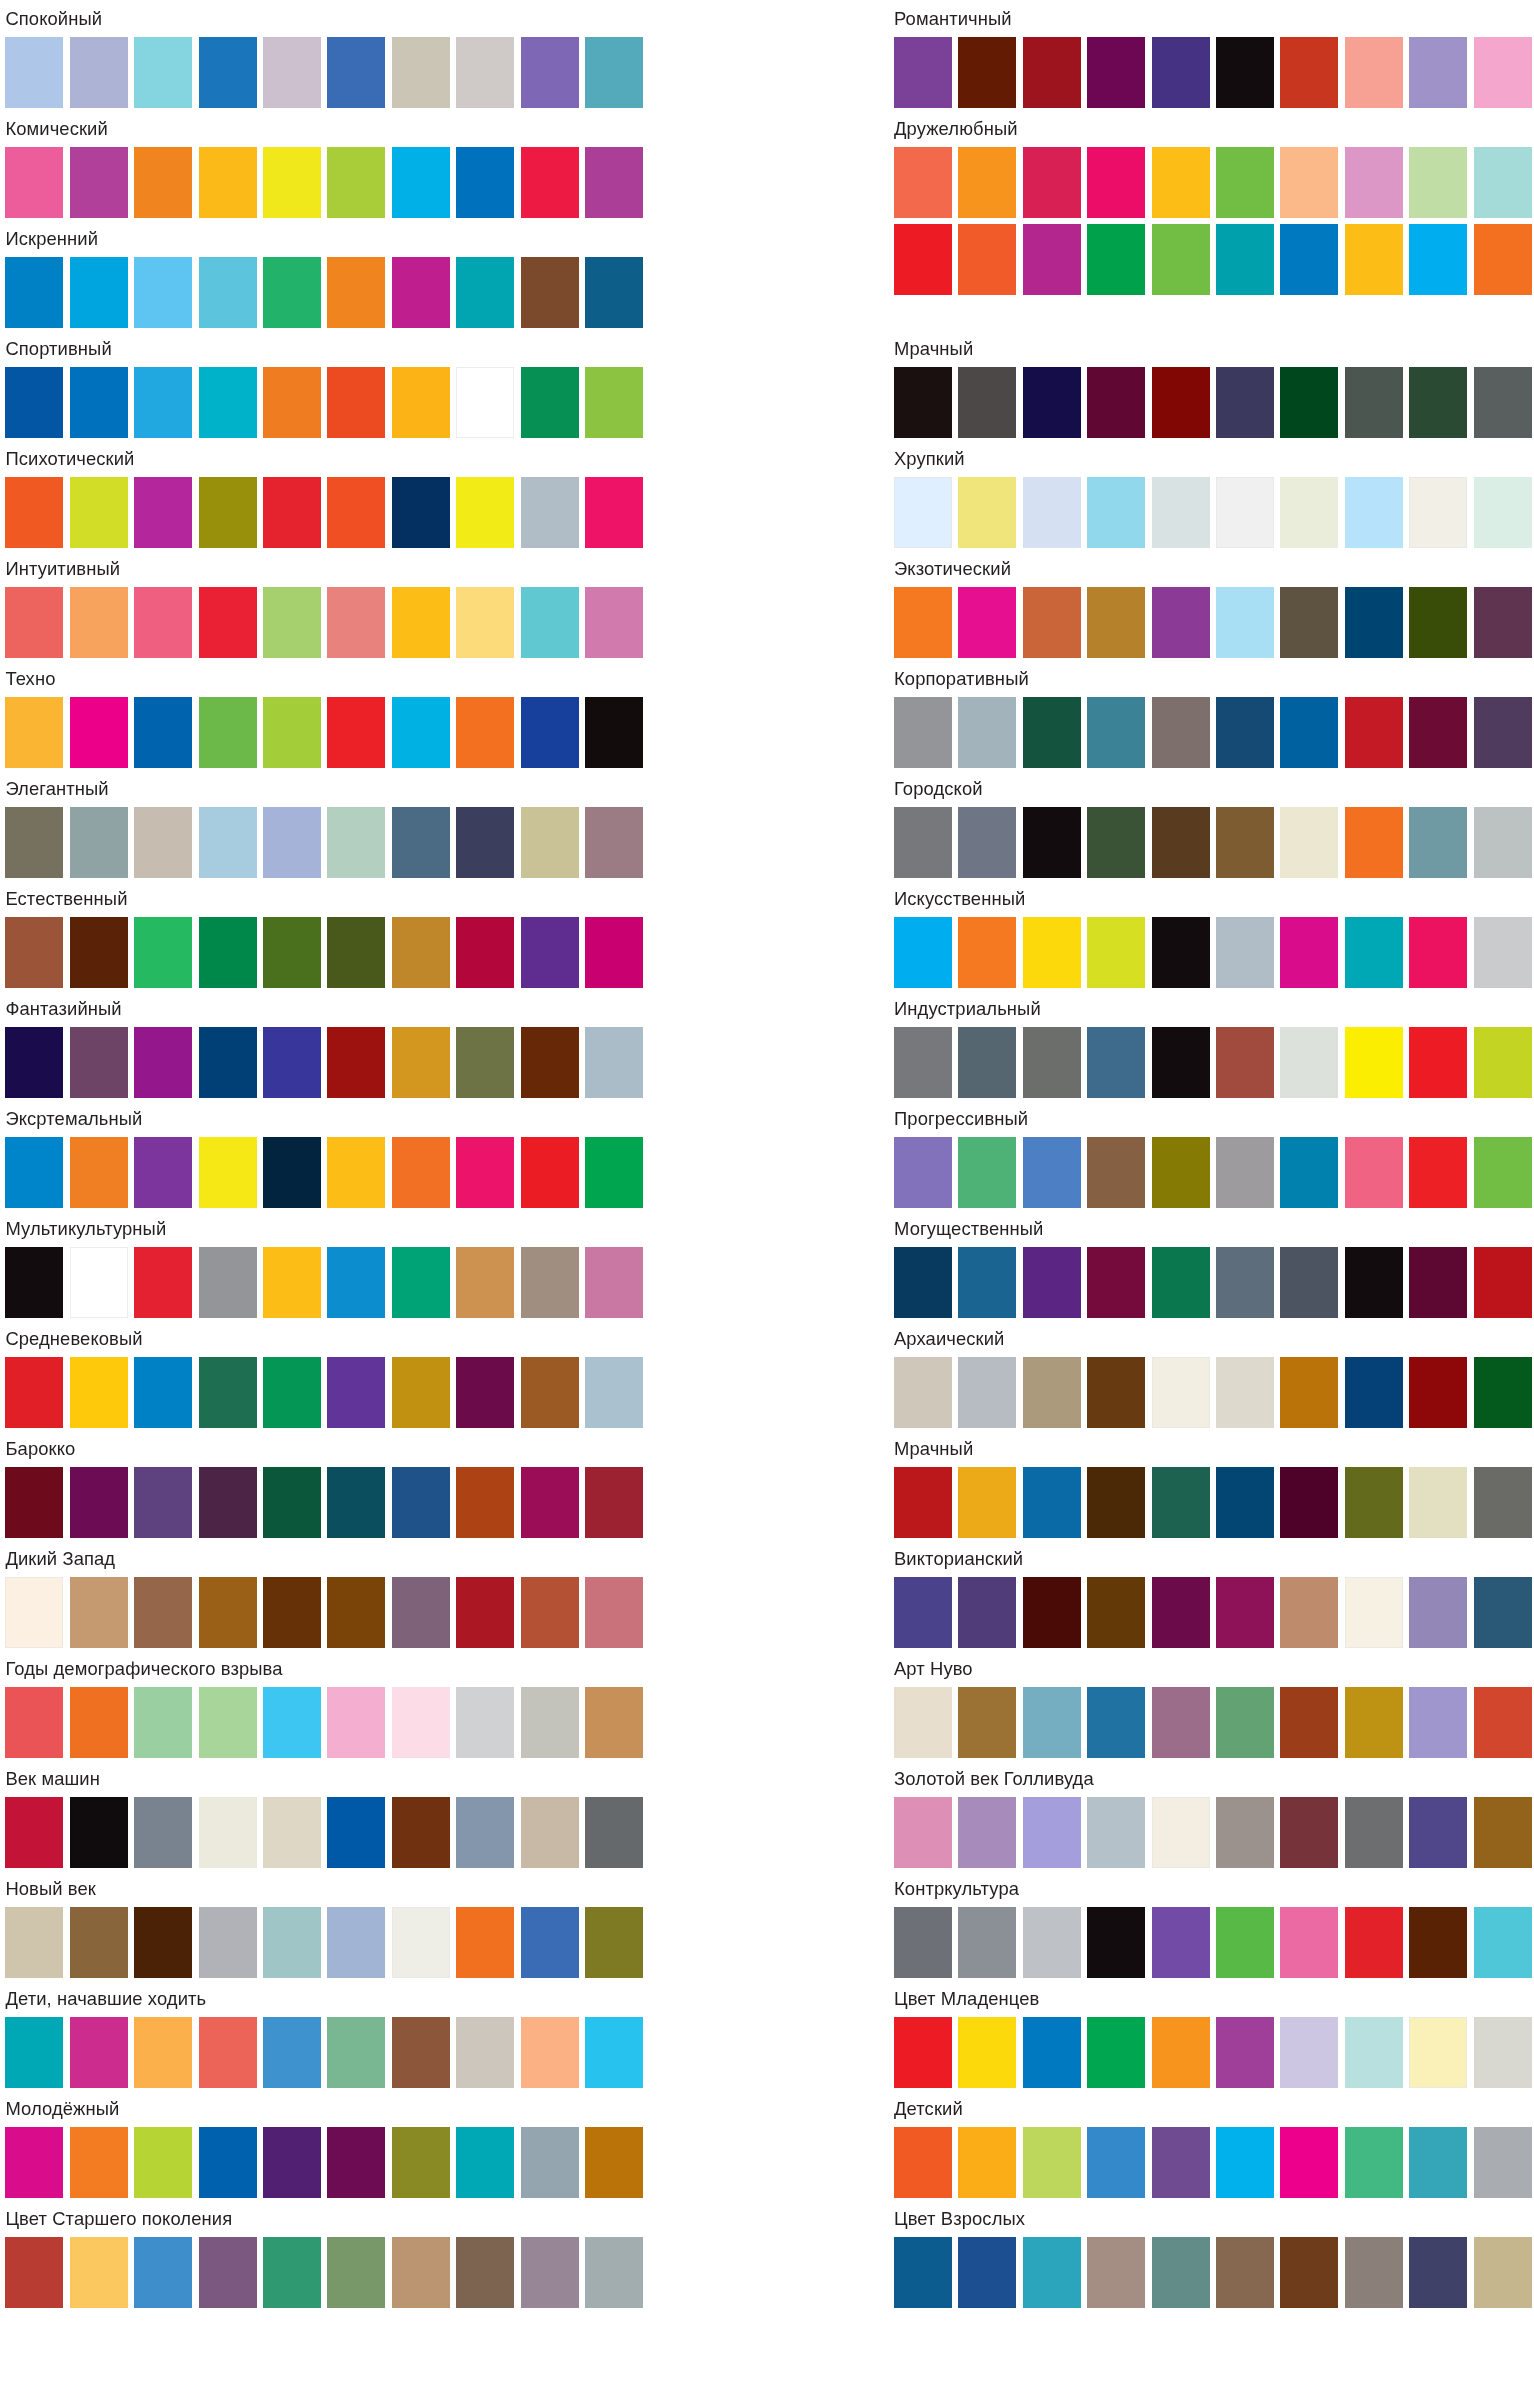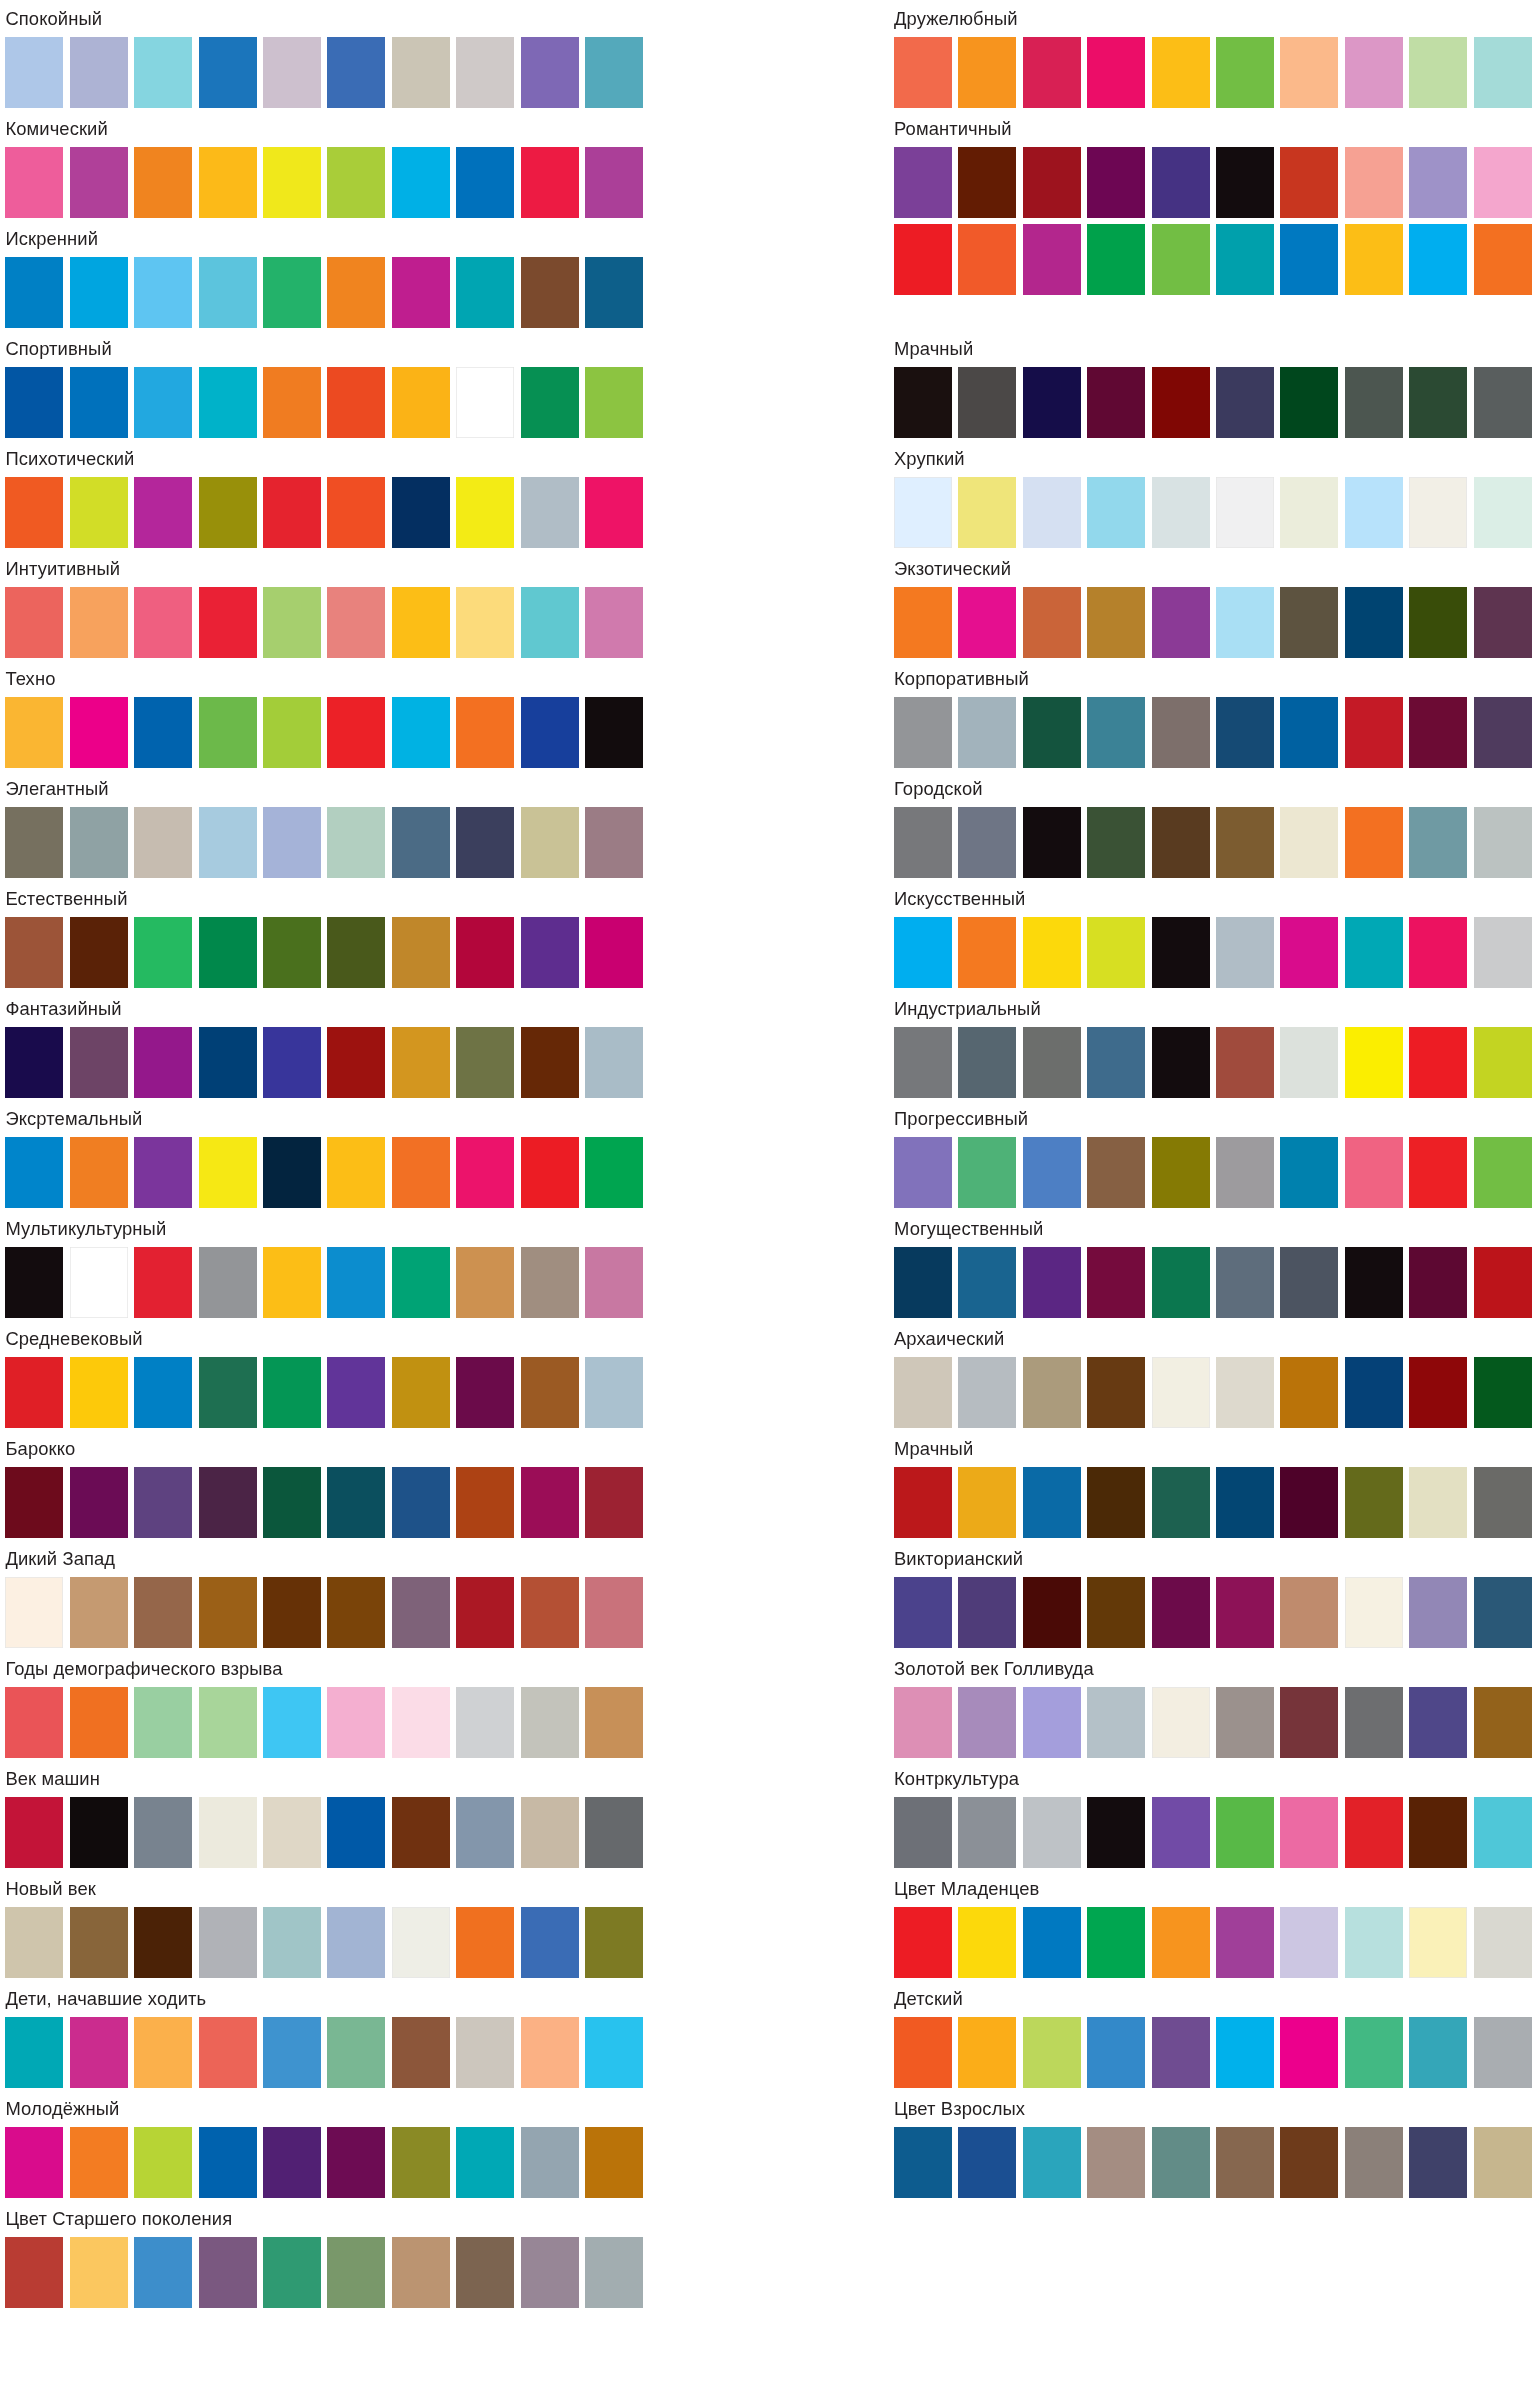--- a/index.html
+++ b/index.html
@@ -386,50 +386,50 @@
           <div class="swatch" title="#79986a" style="background: rgb(121, 152, 106);"></div>
           <div class="swatch" title="#bb9471" style="background: rgb(187, 148, 113);"></div>
           <div class="swatch" title="#7c6450" style="background: rgb(124, 100, 80);"></div>
           <div class="swatch" title="#978696" style="background: rgb(151, 134, 150);"></div>
           <div class="swatch" title="#a2adb0" style="background: rgb(162, 173, 176);"></div>
         </div>
       </div>
     </div>
   <div class="column column-right" id="right-col">
       <div class="palette-row">
+        <div class="palette-label">Романтичный</div>
+        <div class="swatch-strip">
+          <div class="swatch" title="#7b4098" style="background: rgb(123, 64, 152);"></div>
+          <div class="swatch" title="#631c03" style="background: rgb(99, 28, 3);"></div>
+          <div class="swatch" title="#9d131e" style="background: rgb(157, 19, 30);"></div>
+          <div class="swatch" title="#6d0653" style="background: rgb(109, 6, 83);"></div>
+          <div class="swatch" title="#453283" style="background: rgb(69, 50, 131);"></div>
+          <div class="swatch" title="#130c0e" style="background: rgb(19, 12, 14);"></div>
+          <div class="swatch" title="#c8361f" style="background: rgb(200, 54, 31);"></div>
+          <div class="swatch" title="#f6a193" style="background: rgb(246, 161, 147);"></div>
+          <div class="swatch" title="#9e92c8" style="background: rgb(158, 146, 200);"></div>
+          <div class="swatch" title="#f4a6cd" style="background: rgb(244, 166, 205);"></div>
+        </div>
+      </div>
+      <div class="palette-row">
         <div class="palette-label">Дружелюбный</div>
         <div class="swatch-strip">
           <div class="swatch" title="#f26a4b" style="background: rgb(242, 106, 75);"></div>
           <div class="swatch" title="#f7941e" style="background: rgb(247, 148, 30);"></div>
           <div class="swatch" title="#d82054" style="background: rgb(216, 32, 84);"></div>
           <div class="swatch" title="#ec0d68" style="background: rgb(236, 13, 104);"></div>
           <div class="swatch" title="#fcbe16" style="background: rgb(252, 190, 22);"></div>
           <div class="swatch" title="#72be44" style="background: rgb(114, 190, 68);"></div>
           <div class="swatch" title="#fbb98a" style="background: rgb(251, 185, 138);"></div>
           <div class="swatch" title="#dc97c6" style="background: rgb(220, 151, 198);"></div>
           <div class="swatch" title="#c0dda5" style="background: rgb(192, 221, 165);"></div>
           <div class="swatch" title="#a4dbd8" style="background: rgb(164, 219, 216);"></div>
         </div>
       </div>
       <div class="palette-row">
-        <div class="palette-label">Романтичный</div>
-        <div class="swatch-strip">
-          <div class="swatch" title="#7b4098" style="background: rgb(123, 64, 152);"></div>
-          <div class="swatch" title="#631c03" style="background: rgb(99, 28, 3);"></div>
-          <div class="swatch" title="#9d131e" style="background: rgb(157, 19, 30);"></div>
-          <div class="swatch" title="#6d0653" style="background: rgb(109, 6, 83);"></div>
-          <div class="swatch" title="#453283" style="background: rgb(69, 50, 131);"></div>
-          <div class="swatch" title="#130c0e" style="background: rgb(19, 12, 14);"></div>
-          <div class="swatch" title="#c8361f" style="background: rgb(200, 54, 31);"></div>
-          <div class="swatch" title="#f6a193" style="background: rgb(246, 161, 147);"></div>
-          <div class="swatch" title="#9e92c8" style="background: rgb(158, 146, 200);"></div>
-          <div class="swatch" title="#f4a6cd" style="background: rgb(244, 166, 205);"></div>
-        </div>
-      </div>
-      <div class="palette-row">
         <div class="swatch-strip">
           <div class="swatch" title="#ed1c24" style="background: rgb(237, 28, 36);"></div>
           <div class="swatch" title="#f15a29" style="background: rgb(241, 90, 41);"></div>
           <div class="swatch" title="#b3268d" style="background: rgb(179, 38, 141);"></div>
           <div class="swatch" title="#00a14b" style="background: rgb(0, 161, 75);"></div>
           <div class="swatch" title="#72be44" style="background: rgb(114, 190, 68);"></div>
           <div class="swatch" title="#00a0ac" style="background: rgb(0, 160, 172);"></div>
           <div class="swatch" title="#0079c1" style="background: rgb(0, 121, 193);"></div>
           <div class="swatch" title="#fcbe16" style="background: rgb(252, 190, 22);"></div>
           <div class="swatch" title="#00aeef" style="background: rgb(0, 174, 239);"></div>
@@ -610,20 +610,35 @@
           <div class="swatch" title="#633908" style="background: rgb(99, 57, 8);"></div>
           <div class="swatch" title="#6c0b4a" style="background: rgb(108, 11, 74);"></div>
           <div class="swatch" title="#8d1257" style="background: rgb(141, 18, 87);"></div>
           <div class="swatch" title="#bf8b6d" style="background: rgb(191, 139, 109);"></div>
           <div class="swatch light-edge" title="#f6f1e2" style="background: rgb(246, 241, 226);"></div>
           <div class="swatch" title="#9287b6" style="background: rgb(146, 135, 182);"></div>
           <div class="swatch" title="#2a5877" style="background: rgb(42, 88, 119);"></div>
         </div>
       </div>
       <div class="palette-row">
+        <div class="palette-label">Арт Нуво</div>
+        <div class="swatch-strip">
+          <div class="swatch" title="#e8decd" style="background: rgb(232, 222, 205);"></div>
+          <div class="swatch" title="#9c7234" style="background: rgb(156, 114, 52);"></div>
+          <div class="swatch" title="#75aec1" style="background: rgb(117, 174, 193);"></div>
+          <div class="swatch" title="#2072a3" style="background: rgb(32, 114, 163);"></div>
+          <div class="swatch" title="#9b6d8a" style="background: rgb(155, 109, 138);"></div>
+          <div class="swatch" title="#63a273" style="background: rgb(99, 162, 115);"></div>
+          <div class="swatch" title="#9a3d18" style="background: rgb(154, 61, 24);"></div>
+          <div class="swatch" title="#be9213" style="background: rgb(190, 146, 19);"></div>
+          <div class="swatch" title="#9f96cd" style="background: rgb(159, 150, 205);"></div>
+          <div class="swatch" title="#d2462e" style="background: rgb(210, 70, 46);"></div>
+        </div>
+      </div>
+      <div class="palette-row">
         <div class="palette-label">Золотой век Голливуда</div>
         <div class="swatch-strip">
           <div class="swatch" title="#dd8fb5" style="background: rgb(221, 143, 181);"></div>
           <div class="swatch" title="#a78bbb" style="background: rgb(167, 139, 187);"></div>
           <div class="swatch" title="#a49edc" style="background: rgb(164, 158, 220);"></div>
           <div class="swatch" title="#b4c1c8" style="background: rgb(180, 193, 200);"></div>
           <div class="swatch light-edge" title="#f3eee1" style="background: rgb(243, 238, 225);"></div>
           <div class="swatch" title="#9b918d" style="background: rgb(155, 145, 141);"></div>
           <div class="swatch" title="#76343a" style="background: rgb(118, 52, 58);"></div>
           <div class="swatch" title="#6d6e70" style="background: rgb(109, 110, 112);"></div>

